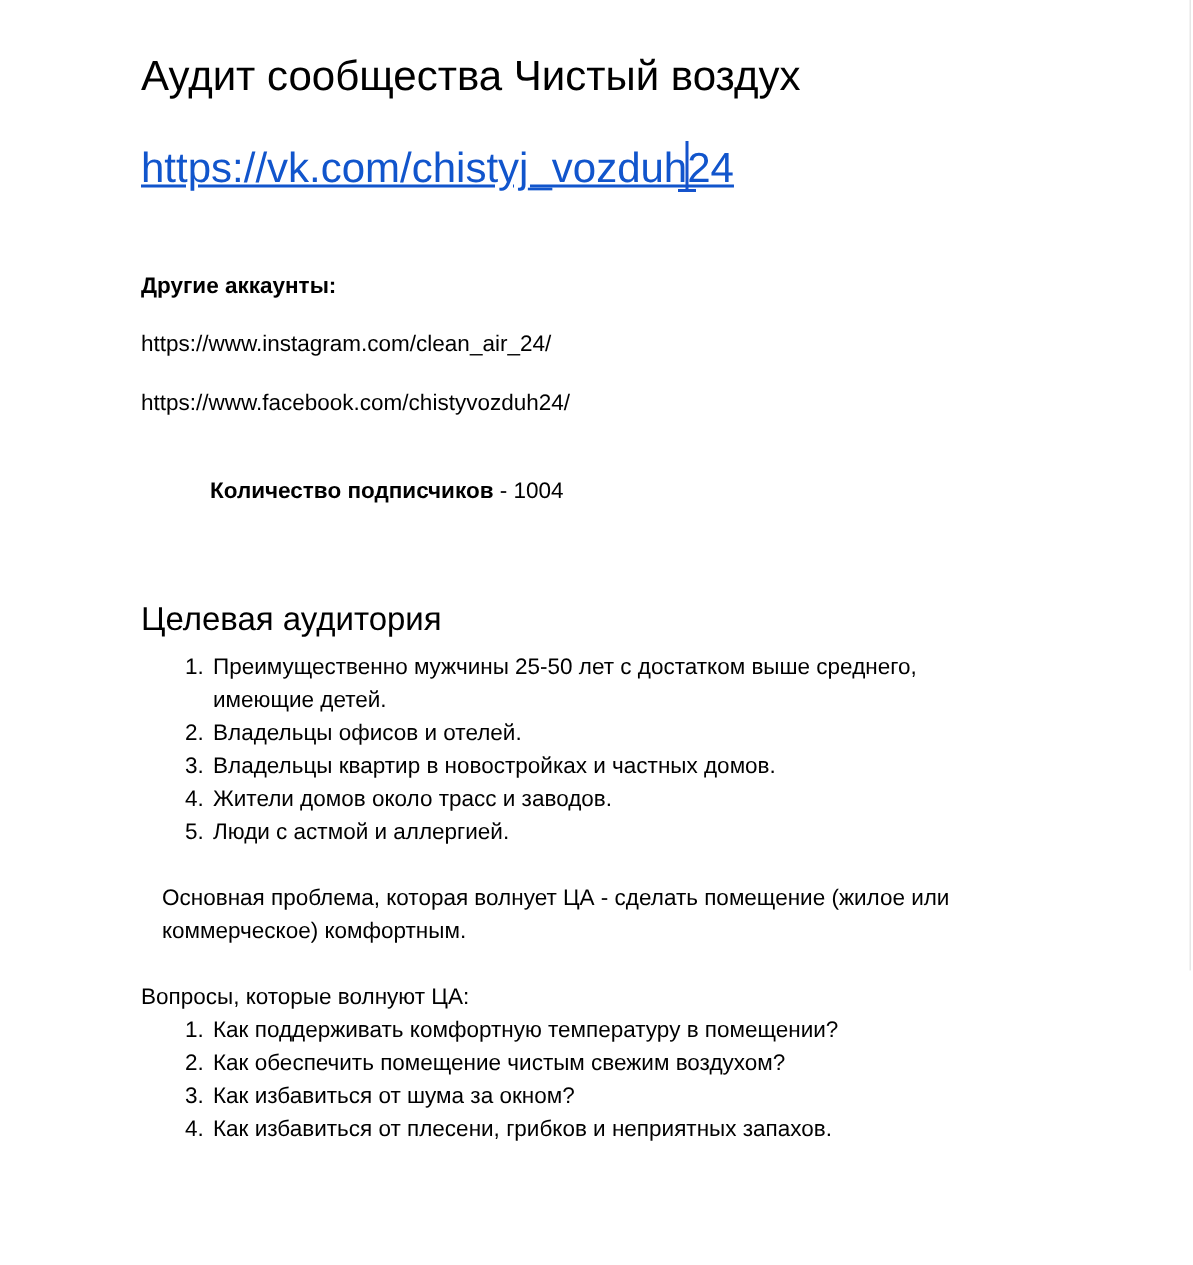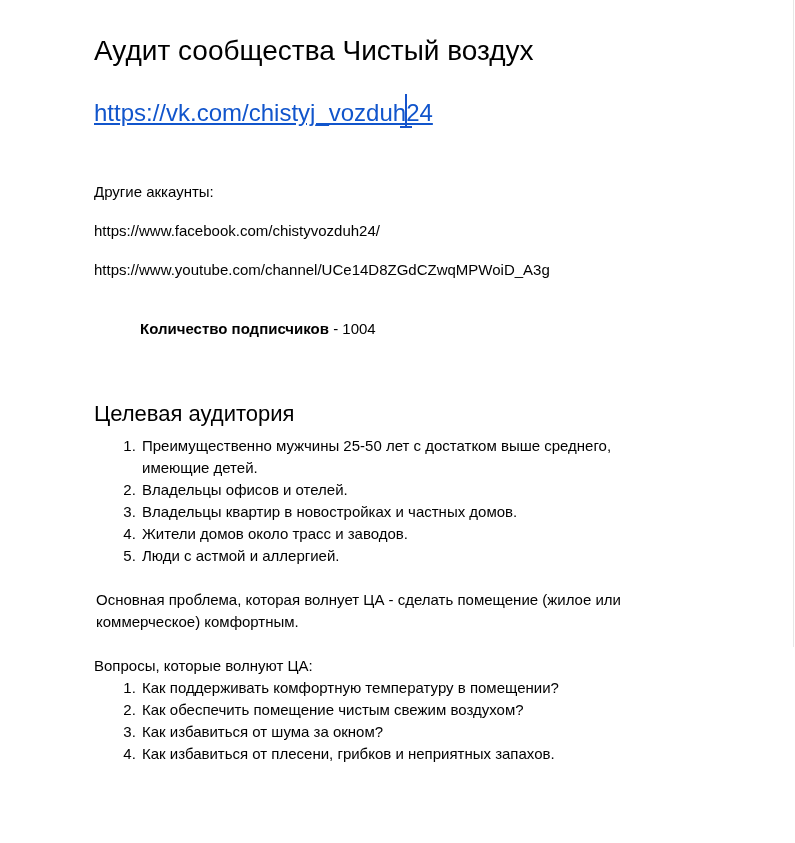--- a/index.html
+++ b/index.html
@@ -15,72 +15,72 @@
   .page-edge {
     position: absolute; top: 0; right: 1px;
     width: 1px; height: 647px; background: #e7e7e7;
   }
   .doc { padding: 33px 70px 0 94px; }
 
   h1.doc-title {
     margin: 0; font-size: 28px; line-height: 36px;
     font-weight: 400; color: #000000;
   }
-  p.link-line { margin: 25px 0 0 0; font-size: 24px; line-height: 33px; }
+  p.link-line { margin: 25px 0 0 0; font-size: 28px; line-height: 33px; }
   a.doc-link {
     color: #1155cc; text-decoration: underline; cursor: pointer;
   }
   .caret {
     display: inline-block; position: relative;
     width: 2px; height: 34px; background: #1553cc;
     vertical-align: -7px; margin: 0 -1px;
   }
   .caret-foot {
     position: absolute; bottom: 0; left: -5px;
     width: 12px; height: 2px; background: #1553cc;
   }
 
   p, .line { font-size: 15px; line-height: 22px; }
-  .accounts-label { margin: 52px 0 0 0; font-weight: 400; }
+  .accounts-label { margin: 52px 0 0 0; font-weight: 700; }
   .url-line { margin: 17px 0 0 0; color: #000000; }
   .subs-line { margin: 37px 0 0 0; }
   .subs-label { font-weight: 700; margin-left: 46px; }
 
   h2.section-heading {
     margin: 60px 0 0 0; font-size: 22px; line-height: 28px;
     font-weight: 400; color: #000000;
   }
   ol.doc-list {
     margin: 7px 0 0 0; padding: 0 0 0 46px;
     list-style: decimal outside;
     font-size: 15px;
   }
   ol.doc-list li { line-height: 22px; padding-left: 2px; }
   .pre-wrap { white-space: pre-line; }
 
-  .problem-par { margin: 22px 0 0 2px; }
+  .problem-par { margin: 22px 0 0 14px; }
   .questions-label { margin: 22px 0 0 0; }
   ol.questions-list { margin: 0 0 0 0; }
 </style>
 </head>
 <body>
 
 <div class="page">
   <div class="page-edge"></div>
 
   <div class="doc">
 
     <h1 class="doc-title">Аудит сообщества Чистый воздух</h1>
 
     <p class="link-line"><a class="doc-link"><span>https://vk.com/chistyj_vozduh</span><span class="caret"><span class="caret-foot"></span></span><span>24</span></a></p>
 
     <p class="line accounts-label">Другие аккаунты:</p>
 
+    <p class="line url-line">https://www.instagram.com/clean_air_24/</p>
     <p class="line url-line">https://www.facebook.com/chistyvozduh24/</p>
-    <p class="line url-line">https://www.youtube.com/channel/UCe14D8ZGdCZwqMPWoiD_A3g</p>
 
     <p class="line subs-line"><span class="subs-label">Количество подписчиков</span><span> - </span><span>1004</span></p>
 
     <h2 class="section-heading">Целевая аудитория</h2>
 
     <ol class="doc-list audience-list">
       <li class="pre-wrap">Преимущественно мужчины 25-50 лет с достатком выше среднего,
 имеющие детей.</li>
       <li>Владельцы офисов и отелей.</li>
       <li>Владельцы квартир в новостройках и частных домов.</li>

